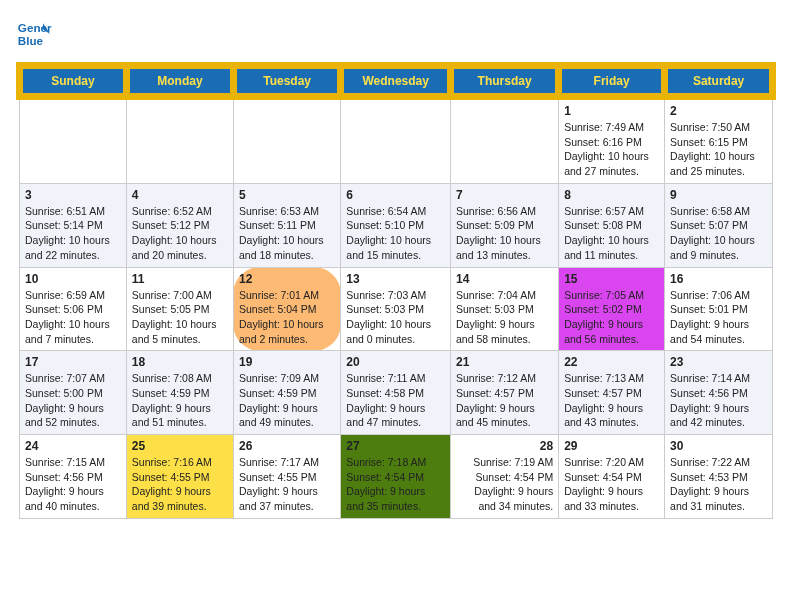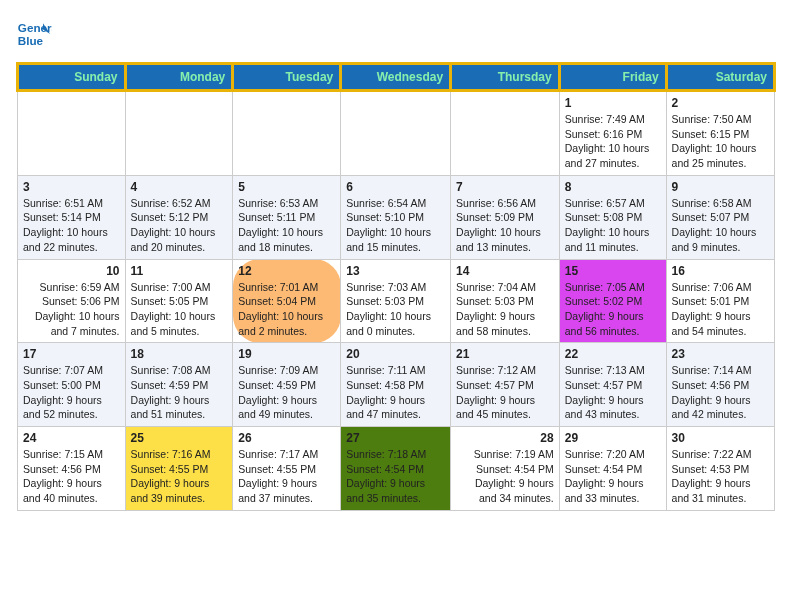--- a/index.html
+++ b/index.html
@@ -36,26 +36,26 @@
     .location {
       font-size: 15px;
       color: #444;
     }
     .calendar {
       width: 100%;
       border-collapse: collapse;
     }
     .calendar th {
       background: #1a6db5;
-      color: #86efac;
+      color: #fde047;
       font-size: 12px;
       font-weight: bold;
       padding: 5px 6px;
-      text-align: right;
-      border: 3px solid #eab308;
+      text-align: center;
+      border: 7px solid #eab308;
     }
     .calendar td {
       border: 1px solid #ccc;
       vertical-align: top;
       padding: 4px 5px;
       width: 113px;
       min-height: 80px;
       font-size: 10.5px;
       color: #222;
       background: #fff;
@@ -149,21 +149,21 @@
         <td style="background: rgb(240, 244, 250);">
           <span class="day-num">8</span>
           <div class="cell-content"><span>Sunrise: 6:57 AM</span><br><span>Sunset: 5:08 PM</span><br><span>Daylight: 10 hours</span><br><span>and 11 minutes.</span></div>
         </td>
         <td style="background: rgb(240, 244, 250);">
           <span class="day-num">9</span>
           <div class="cell-content"><span>Sunrise: 6:58 AM</span><br><span>Sunset: 5:07 PM</span><br><span>Daylight: 10 hours</span><br><span>and 9 minutes.</span></div>
         </td>
       </tr>
       <tr>
-        <td style="background: rgb(255, 255, 255); text-align: right;">
+        <td style="background: rgb(255, 255, 255);">
           <span class="day-num">10</span>
           <div class="cell-content"><span>Sunrise: 6:59 AM</span><br><span>Sunset: 5:06 PM</span><br><span>Daylight: 10 hours</span><br><span>and 7 minutes.</span></div>
         </td>
         <td style="background: rgb(255, 255, 255);">
           <span class="day-num">11</span>
           <div class="cell-content"><span>Sunrise: 7:00 AM</span><br><span>Sunset: 5:05 PM</span><br><span>Daylight: 10 hours</span><br><span>and 5 minutes.</span></div>
         </td>
         <td style="background: #fdba74; border-radius: 27px;">
           <span class="day-num">12</span>
           <div class="cell-content"><span>Sunrise: 7:01 AM</span><br><span>Sunset: 5:04 PM</span><br><span>Daylight: 10 hours</span><br><span>and 2 minutes.</span></div>

